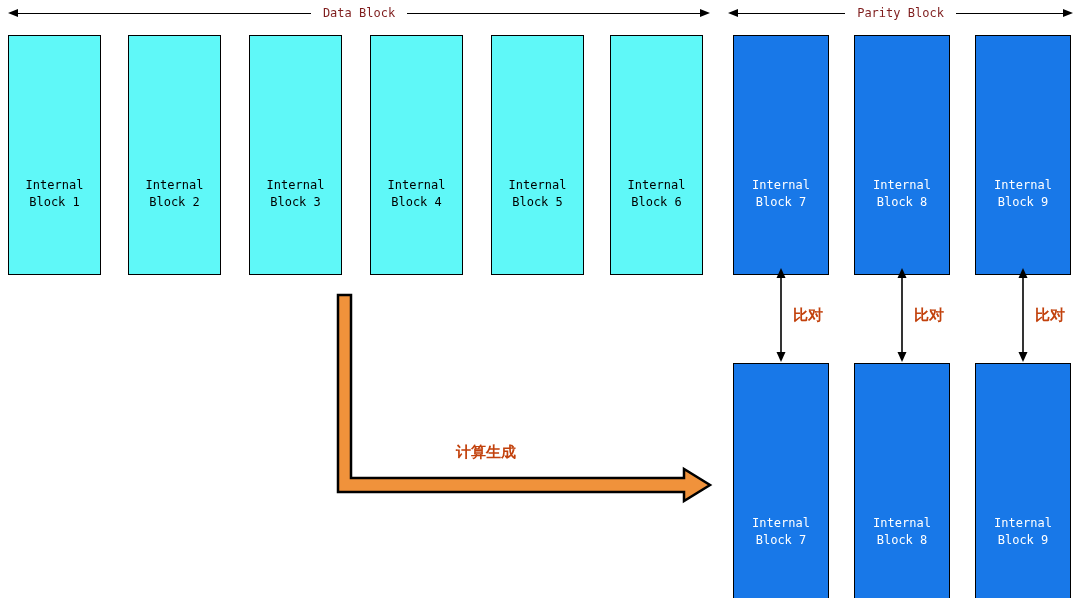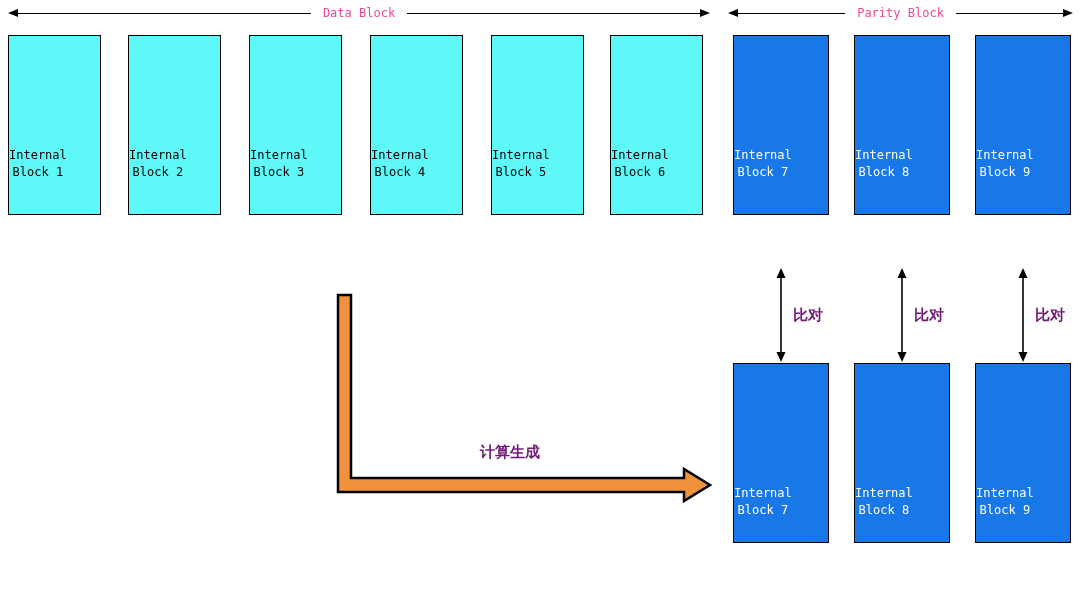--- a/index.html
+++ b/index.html
@@ -9,45 +9,45 @@
     font-family:"DejaVu Sans Mono","Liberation Mono",monospace;
   }
   .canvas { position:absolute; inset:0; width:1080px; height:598px; }
 
   
   .spanner { position:absolute; display:flex; align-items:center; height:16px; top:5px; }
   .spanner .line { flex:1; height:0; border-top:1.6px solid #000; }
   .spanner .ah { width:0; height:0; border-top:4.5px solid transparent; border-bottom:4.5px solid transparent; }
   .spanner .ah.left  { border-right:10px solid #000; }
   .spanner .ah.right { border-left:10px solid #000; }
-  .spanner-label { padding:0 12px; font-size:12px; color:#ec4899; white-space:nowrap; }
+  .spanner-label { padding:0 12px; font-size:12px; color:#7f1d1d; white-space:nowrap; }
   #spanner-data   { left:8px;   width:702px; }
   #spanner-parity { left:728px; width:345px;justify-content:center; }
 
   
   .block {
-    position:absolute; width:93px; height:180px; border:1.6px solid #000;
-    display:flex; align-items:center; justify-content:flex-start; padding-top:78px;
+    position:absolute; width:93px; height:240px; border:1.6px solid #000;
+    display:flex; align-items:center; justify-content:center; padding-top:78px;
   }
   .block.data   { background:var(--data-block-fill,#5ff8f8); color:#000; }
   .block.parity { background:var(--parity-block-fill,#1878e8); color:#ffffff; width:96px; }
   .block.low    { padding-top:98px; }
   .row-top { top:35px; }
   .row-bottom { top:363px; }
   .blk-label { font-size:12px; line-height:1.45; text-align:center; white-space:pre-line; }
 
   
   .cn-label {
-    position:absolute; font-weight:bold; font-size:15px; color:#701a75;
+    position:absolute; font-weight:bold; font-size:15px; color:#c2410c;
     font-family:"DejaVu Sans","Liberation Sans",sans-serif; white-space:nowrap;
   }
   #compare-label-1 { left:793px;  top:306px; }
   #compare-label-2 { left:914px;  top:306px; }
   #compare-label-3 { left:1035px; top:306px; }
-  #generate-label  { left:480px;  top:443px; }
+  #generate-label  { left:456px;  top:443px; }
 
   svg.overlay { position:absolute; left:0; top:0; pointer-events:none; }
 </style>
 </head>
 <body>
 
 <div class="canvas">
 
   <div class="spanner" id="spanner-data">
     <span class="ah left"></span>

